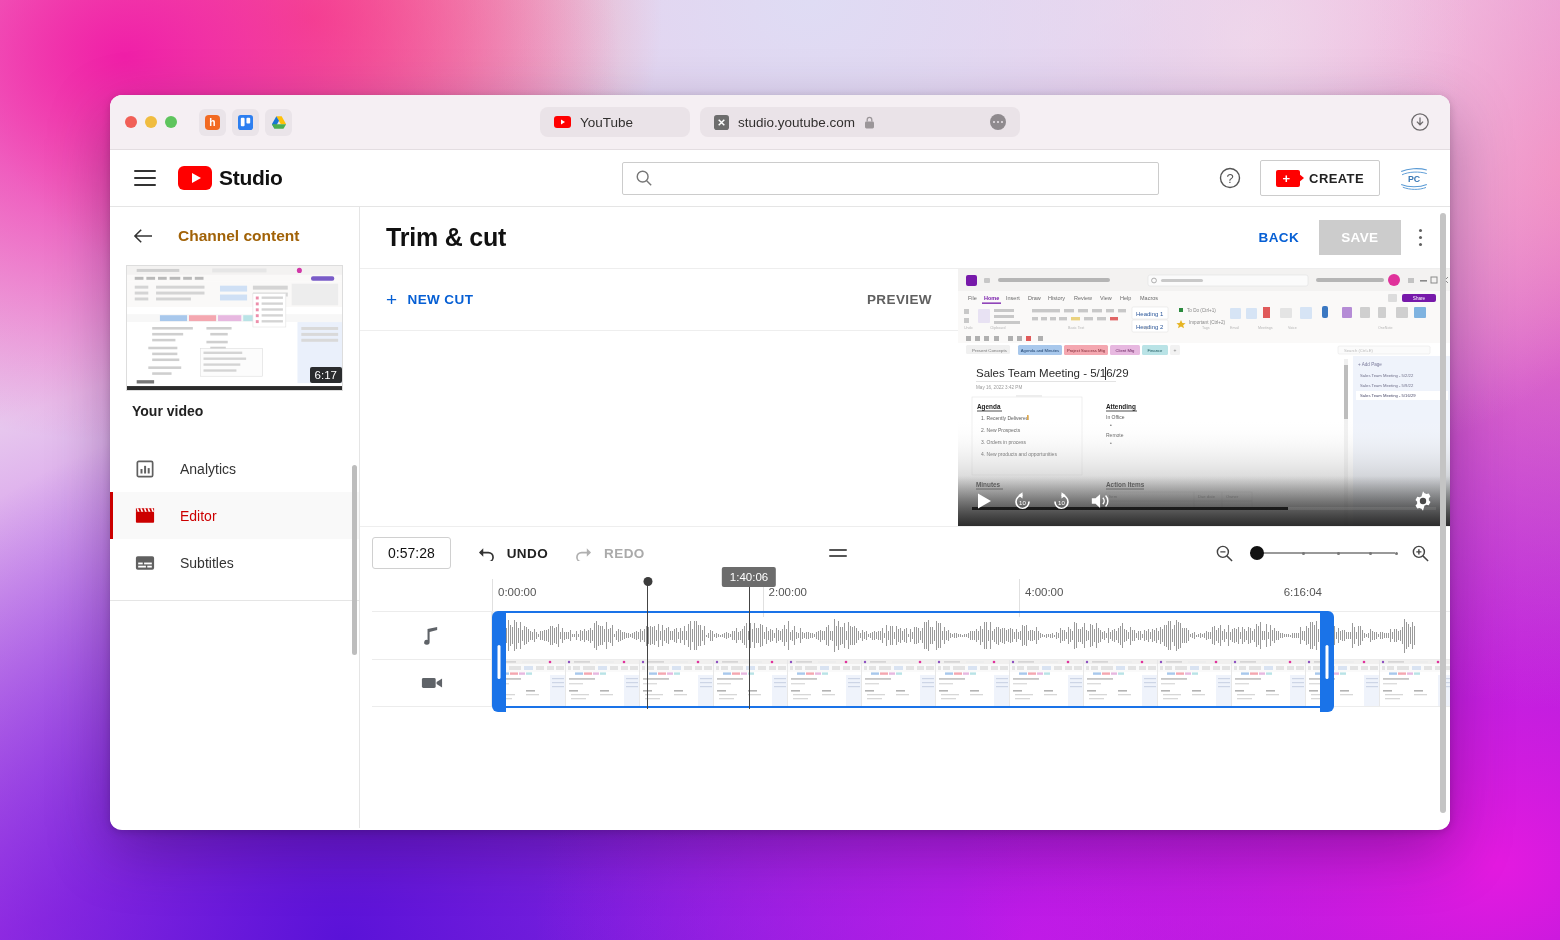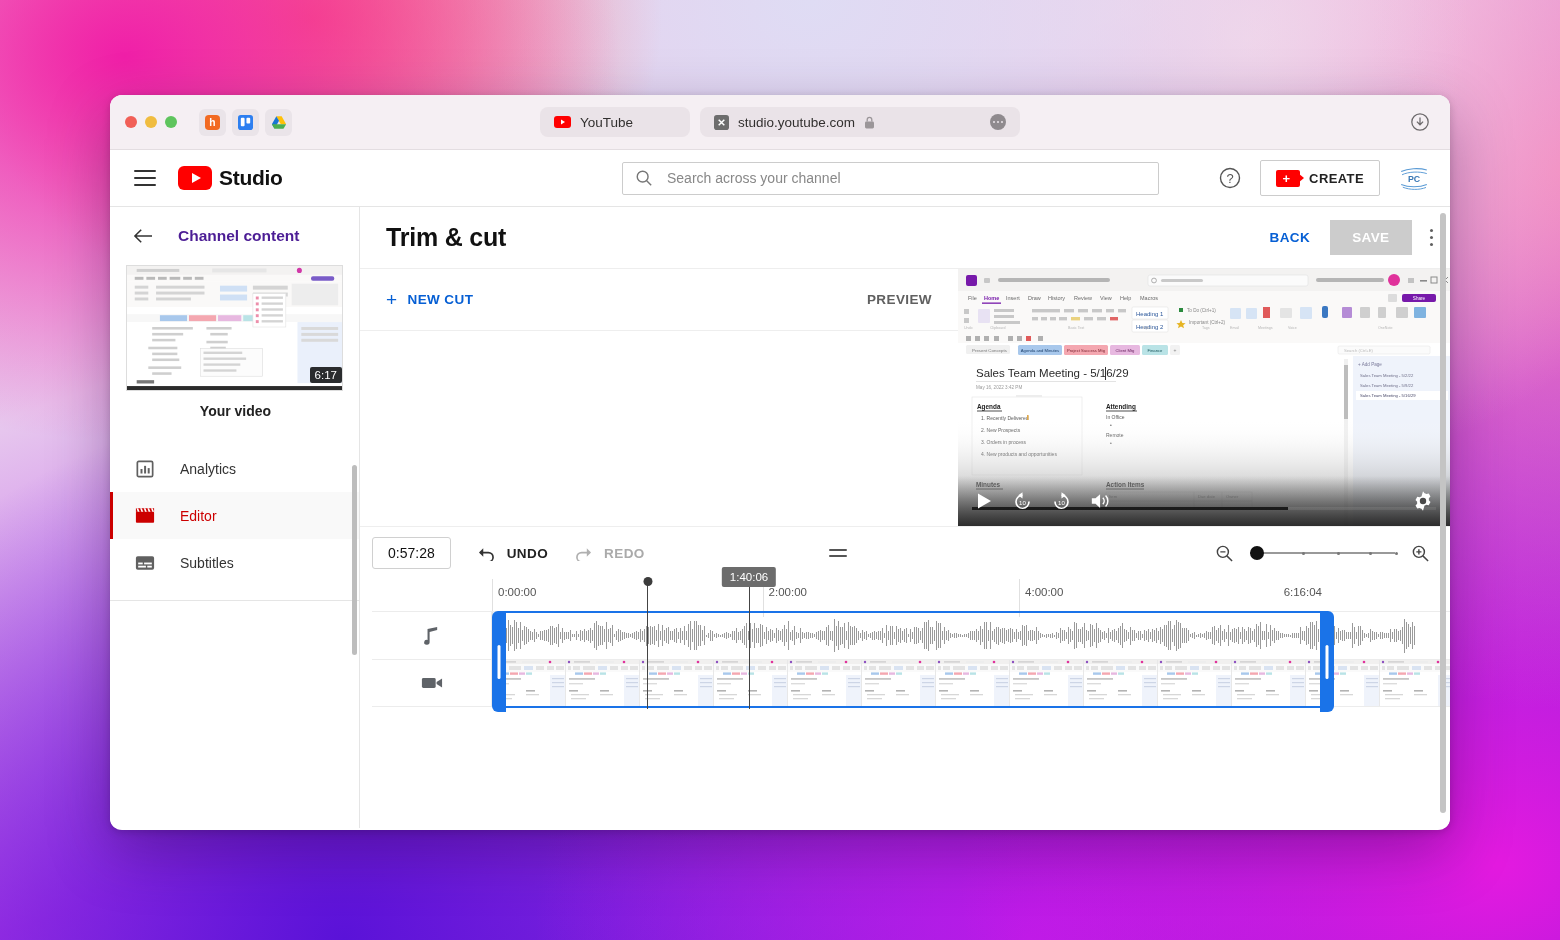--- a/index.html
+++ b/index.html
@@ -108,31 +108,31 @@
   .cam-icon .plus{ color:#fff; font-size:13px; font-weight:bold; line-height:1; margin-right:3px;}
   .avatar { width: 32px; height: 28px; display:flex; align-items:center; justify-content:center;}
 
   
   .studio-body { display: flex; height: 621px; position: relative; }
   .sidebar {
     width: 250px; background: #fff; border-right: 1px solid #e5e5e5;
     position: relative; flex: 0 0 250px;
   }
   .back-row { display: flex; align-items: center; gap: 24px; height: 58px; padding-left: 22px; }
-  .back-row .title { font-size: 15.5px; font-weight: bold; color: #4c1d95; }
+  .back-row .title { font-size: 15.5px; font-weight: bold; color: #a16207; }
   .thumb-wrap {
     margin: 0 16px; position: relative; border: 1px solid #ddd;
     height: 126px; overflow: hidden; background: #15803d;
   }
   .thumb-img { width: 100%; height: 100%; position: relative; background: #fdfdfd; }
   .dur-badge {
     position: absolute; right: 0px; bottom: 7px; background: rgba(0,0,0,.82);
     color: #fff; font-size: 11.5px; padding: 2px 5px; border-radius: 2px;
   }
-  .vid-meta { padding: 12px 20px 4px 22px; text-align: center; }
+  .vid-meta { padding: 12px 20px 4px 22px; }
   .vid-meta .lbl { font-size: 14px; font-weight: bold; color: #222; }
   .vid-meta .sub { font-size: 13.5px; color: #606060; margin-top: 6px; }
   .nav { margin-top: 22px; }
   .nav-item {
     display: flex; align-items: center; gap: 24px; height: 47px;
     padding-left: 24px; font-size: 14px; color: #333; position: relative; cursor: pointer;
   }
   .nav-item.active { background: #f9f9f9; color: #c00; font-weight: normal; }
   .nav-item.active::before {
     content:''; position:absolute; left:0; top:0; bottom:0; width:3px; background:#c00;
@@ -140,21 +140,21 @@
   .nav-item .ico { width: 22px; display: flex; justify-content: center; }
   .nav-sep { height: 1px; background: #e5e5e5; margin: 14px 0 10px; }
   .side-scroll {
     position: absolute; right: 2px; top: 258px; width: 5px; height: 190px;
     background: #bdbdbd; border-radius: 3px;
   }
 
   
   .main { flex: 1; background: #fff; position: relative; overflow: hidden; }
   .main-head {
-    height: 62px; display: flex; align-items: center; padding: 0 13px 0 26px;
+    height: 62px; display: flex; align-items: center; padding: 0 24px 0 26px;
     border-bottom: 1px solid #eee;
   }
   .main-head h1 { font-size: 25px; font-weight: bold; color: #111; letter-spacing:-.2px;}
   .main-head .spacer { flex: 1; }
   .btn-back {
     color: #065fd4; font-size: 13.5px; font-weight: bold; letter-spacing: .4px;
     padding: 8px 12px; cursor:pointer;
   }
   .btn-save {
     background: #ccc; color: #fff; font-size: 13.5px; font-weight: bold;
@@ -342,21 +342,20 @@
       <span class="brand-text">Studio</span>
     </div>
 
     <div class="searchbar">
       <span style="display:flex">
         <svg width="18" height="18" viewBox="0 0 20 20">
             <circle cx="8.5" cy="8.5" r="6" fill="none" stroke="#777" stroke-width="1.6"></circle>
             <path d="M13 13l5 5" stroke="#777" stroke-width="1.6"></path>
           </svg>
       </span>
-      <input value="" placeholder="Search across your channel" style="">
     </div>
 
     <div class="header-right">
       <span style="display:flex">
         <svg width="24" height="24" viewBox="0 0 26 26">
             <circle cx="13" cy="13" r="10.3" fill="none" stroke="#555" stroke-width="1.5"></circle>
             <text x="13" y="18" font-size="14" font-family="Liberation Sans" fill="#555" text-anchor="middle">?</text>
           </svg>
       </span>
       <div class="create-btn">

